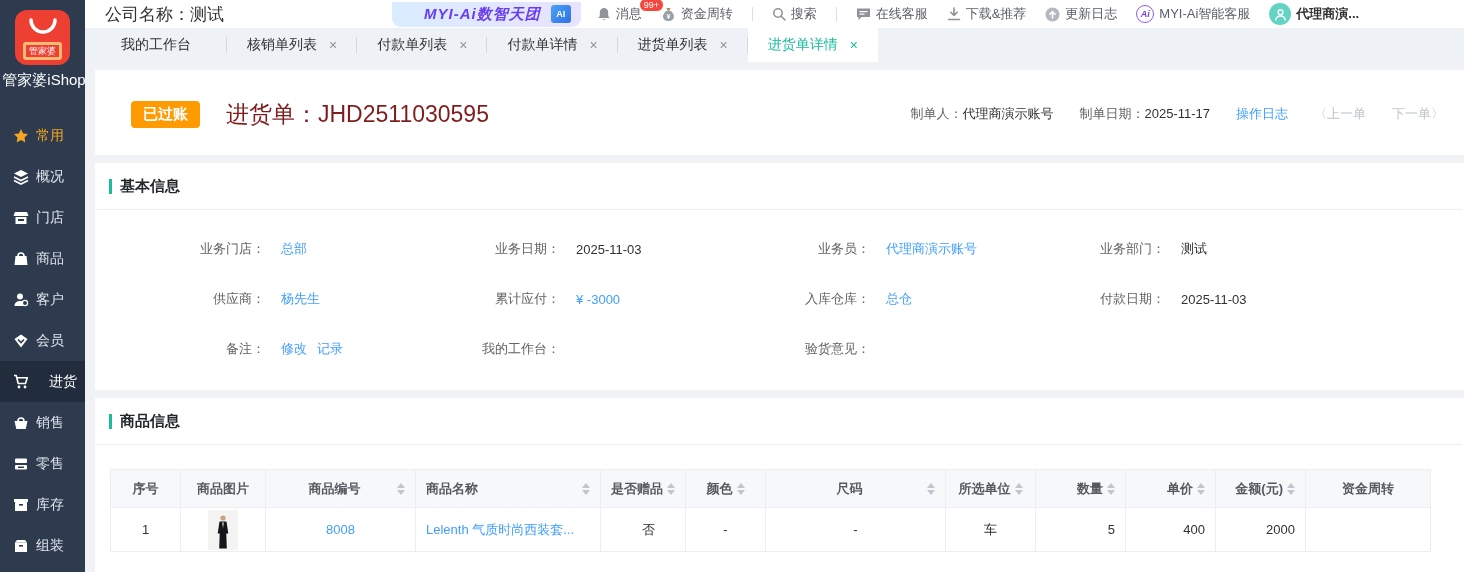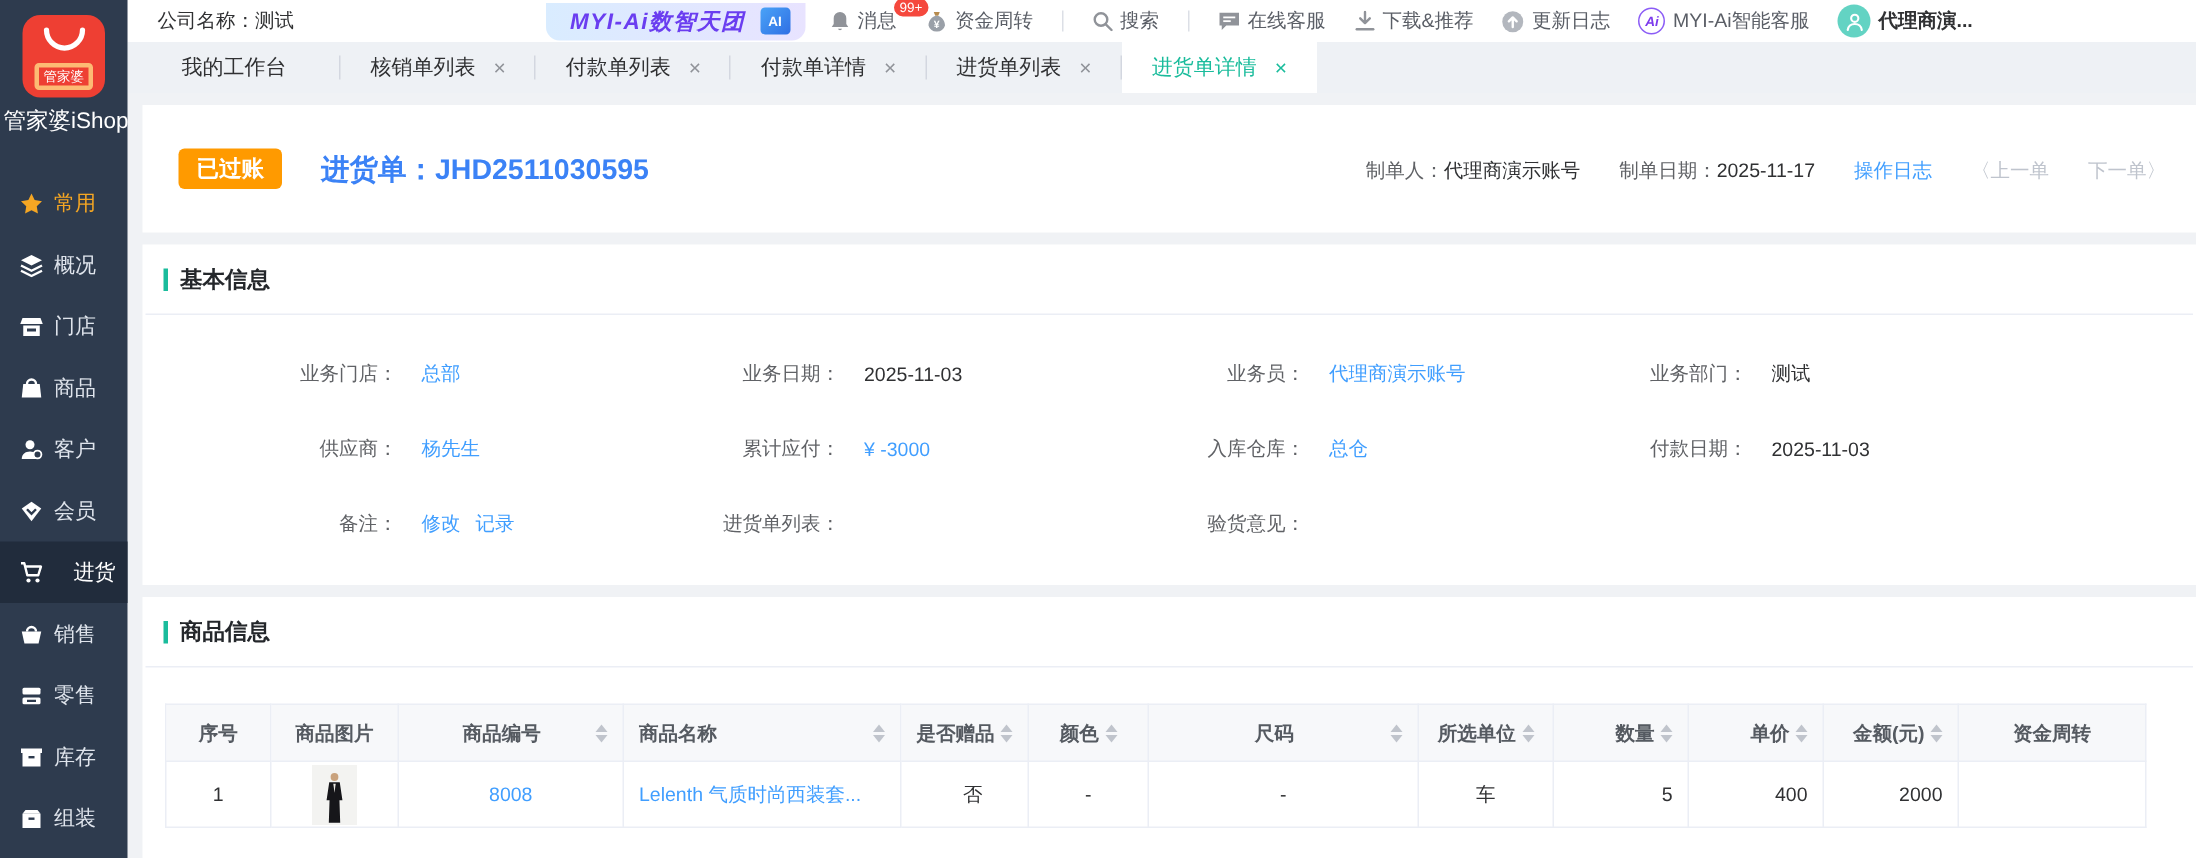--- a/index.html
+++ b/index.html
@@ -15,24 +15,24 @@
   .logo-label { font-size:9px; color:#fff; border:3px solid #fdba74; border-radius:3px; padding:0 3px; line-height:12px; }
   .brand { position:absolute; left:-4px; top:71px; width:96px; text-align:center; color:#fff; font-size:15px; white-space:nowrap; }
   .menu { position:absolute; left:0; top:115px; width:85px; }
   .mi { height:41px; display:flex; align-items:center; padding-left:13px; gap:7px; color:#dfe4ec; font-size:14px; cursor:pointer; }
   .mi svg { flex:0 0 auto; }
   .mi.active { background:#212c3c; color:#fff;gap:20px; }
   .mi.hl { color:#f5a623; }
 
   
   .topbar { position:absolute; left:85px; top:0; right:0; height:28px; background:#fff; display:flex; align-items:center; z-index:4; }
-  .company { margin-left:20px; font-size:13px; color:#303133; white-space:nowrap; }
+  .company { margin-left:20px; font-size:17px; color:#303133; white-space:nowrap; }
   .banner { margin-left:168px; height:25px; display:flex; align-items:center; gap:10px; padding:0 10px 0 16px;
             background:linear-gradient(90deg,#d9ecff,#e8e3ff); border-radius:0 0 9px 9px; }
-  .banner-text { font-size:15px; font-weight:bold; font-style:italic; color:#6a3df0; letter-spacing:1px; white-space:nowrap; }
+  .banner-text { font-size:15px; font-weight:bold; font-style:italic; color:#6a3df0; letter-spacing:1px; white-space:nowrap;margin-left:16px; }
   .banner-cube { width:20px; height:18px; background:linear-gradient(135deg,#4aa3f7,#2f6fe4); border-radius:3px;
                  color:#fff; font-size:9px; font-weight:bold; display:flex; align-items:center; justify-content:center; }
   .tmenu { display:flex; align-items:center; margin-left:16px; gap:19px; }
   .ti { position:relative; display:flex; align-items:center; gap:5px; color:#5a5e66; font-size:13px; white-space:nowrap; cursor:pointer; }
   .ti .badge { position:absolute; top:-7px; left:42px; background:#f5483d; color:#fff; font-size:9px; line-height:12px;
                padding:0 4px; border-radius:7px; border:1px solid #fff; }
   .tdiv { width:1px; height:14px; background:#dcdfe6; }
   .ti.user { color:#303133; font-weight:bold; }
   .avatar-circle { width:22px; height:22px; border-radius:50%; background:#63d3c3; display:flex; align-items:center; justify-content:center; }
   .ai-circle { width:18px; height:18px; border-radius:50%; border:1.5px solid #8b5cf6; color:#7c3aed; font-size:9px;
@@ -44,23 +44,23 @@
   .tab.first { padding:0 36px; }
   .tab .sep { position:absolute; right:0; top:9px; width:1px; height:16px; background:#d3d7e0; }
   .tab .close { margin-left:12px; color:#909399; font-size:14px; cursor:pointer; }
   .tab.active { background:#fff; color:#1abc9c; }
   .tab.active .close { color:#1abc9c; }
 
   
   .content { position:absolute; left:85px; top:62px; right:0; bottom:0; background:#f0f2f5; }
   .card { position:absolute; left:10px; right:0; background:#fff; }
   .card-title-row { position:relative; height:85px; }
-  .title-left { position:absolute; left:24px; top:29px; display:flex; align-items:center; }
+  .title-left { position:absolute; left:36px; top:29px; display:flex; align-items:center; }
   .status-badge { background:#ff9a00; color:#fff; font-size:15px; font-weight:bold; padding:4px 12px; border-radius:4px; }
-  .doc-title { margin-left:26px; font-size:19px; font-weight:bold; color:#3b82f6; }
+  .doc-title { margin-left:26px; font-size:23px; font-weight:normal; color:#7f1d1d; }
   .title-right { position:absolute; right:30px; top:35px; display:flex; align-items:center; gap:26px; font-size:13px; }
   .kv { white-space:nowrap; }
   .kv .k { color:#606266; }
   .kv .v { color:#303133; }
   .link { color:#409eff; cursor:pointer; text-decoration:none; }
   .pager { color:#bfc4cd; cursor:pointer; white-space:nowrap; }
 
   .sec-head { display:flex; align-items:center; padding:14px 0 0 14px; }
   .sec-bar { width:3px; height:15px; background:#1abc9c; margin-right:8px; }
   .sec-title { font-size:15px; font-weight:bold; color:#24272b; }
@@ -352,21 +352,21 @@
         </div>
 
         <div class="field">
           <span class="flabel">备注：</span>
           <span class="remark-links">
             <a class="link">修改</a>
             <a class="link">记录</a>
           </span>
         </div>
         <div class="field">
-          <span class="flabel">进货单列表：</span>
+          <span class="flabel">我的工作台：</span>
           <span class="fvalue"></span>
         </div>
         <div class="field">
           <span class="flabel">验货意见：</span>
           <span class="fvalue"></span>
         </div>
         <div class="field"></div>
       </div>
     </section>
 

